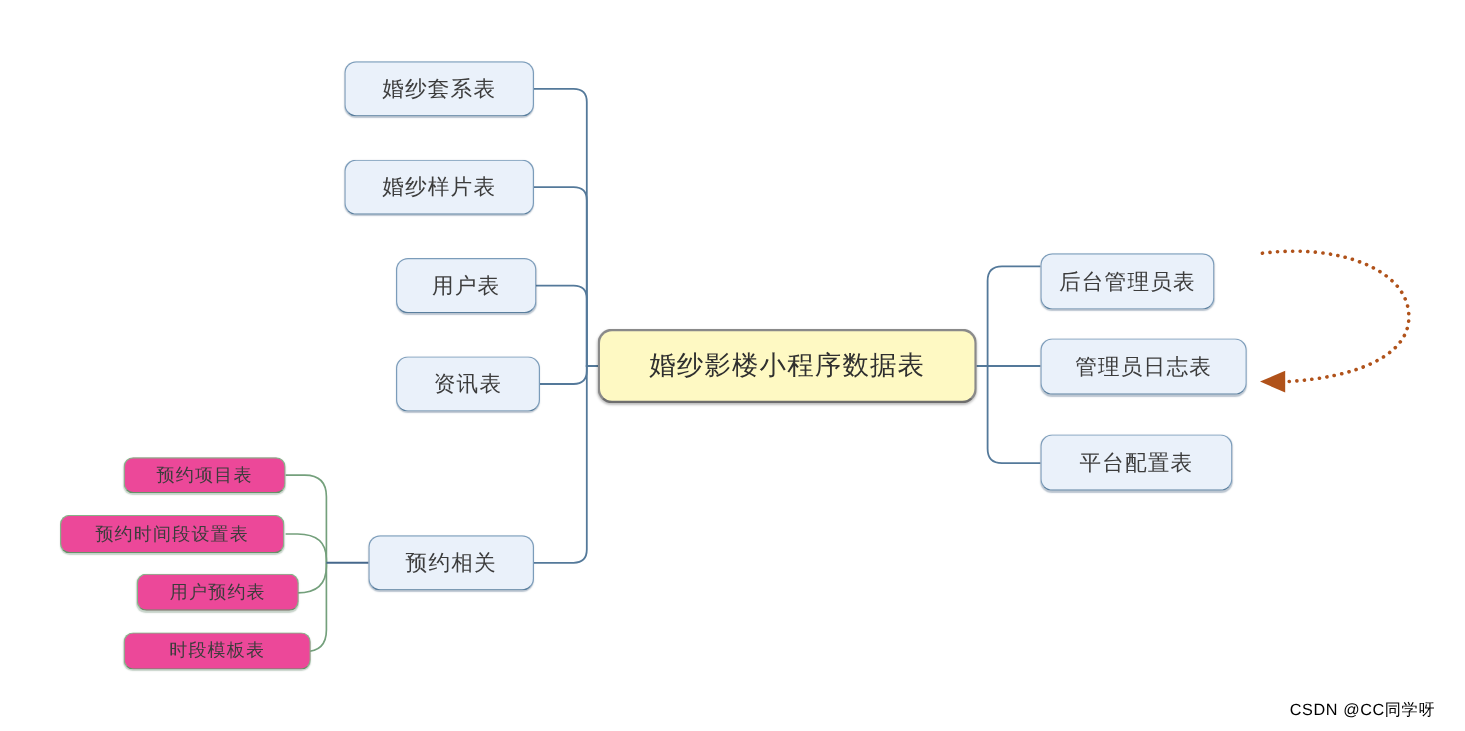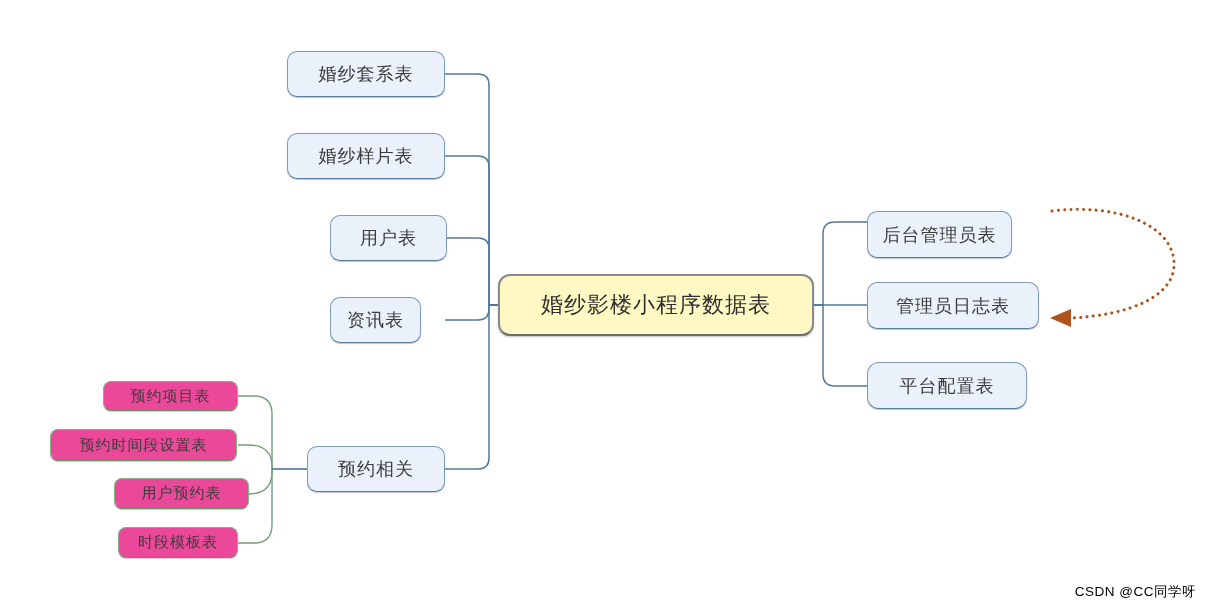--- a/index.html
+++ b/index.html
@@ -83,27 +83,27 @@
 
     <path d="M1052 211 C1115 203 1172 224 1174 262 C1176 297 1128 315 1072 318" stroke="#b0521a" stroke-width="3" fill="none" stroke-dasharray="0.1 6.2" stroke-linecap="round"></path>
     <polygon points="1050,318 1071,309 1071,327" fill="#b0521a"></polygon>
   </svg>
 
   <div class="node node-root" style="left:498px;top:274px;width:316px;height:62px;">婚纱影楼小程序数据表</div>
 
   <div class="node node-blue" style="left:287px;top:51px;width:158px;height:46px;">婚纱套系表</div>
   <div class="node node-blue" style="left:287px;top:133px;width:158px;height:46px;">婚纱样片表</div>
   <div class="node node-blue" style="left:330px;top:215px;width:117px;height:46px;font-family:Liberation Mono, monospace;">用户表</div>
-  <div class="node node-blue" style="left:330px;top:297px;width:91px;height:46px;">资讯表</div>
+  <div class="node node-blue" style="left:330px;top:297px;width:120px;height:46px;">资讯表</div>
   <div class="node node-blue" style="left:307px;top:446px;width:138px;height:46px;">预约相关</div>
 
   <div class="node node-green" style="left:103px;top:381px;width:135px;height:30px;">预约项目表</div>
   <div class="node node-green" style="left:50px;top:429px;width:187px;height:32px;">预约时间段设置表</div>
   <div class="node node-green" style="left:103px;top:478px;width:135px;height:31px;margin-left:11px;">用户预约表</div>
-  <div class="node node-green" style="left:118px;top:527px;width:120px;height:31px;">时段模板表</div>
+  <div class="node node-green" style="left:103px;top:527px;width:156px;height:31px;">时段模板表</div>
 
   <div class="node node-blue" style="left:867px;top:199px;width:145px;height:47px;margin-top:12px;">后台管理员表</div>
   <div class="node node-blue" style="left:867px;top:282px;width:172px;height:47px;">管理员日志表</div>
-  <div class="node node-blue" style="left:867px;top:362px;width:160px;height:47px;border-radius:12px;">平台配置表</div>
+  <div class="node node-blue" style="left:867px;top:362px;width:160px;height:47px;">平台配置表</div>
 
   <div id="watermark">CSDN @CC同学呀</div>
 
 </div>
 
 </body></html>

